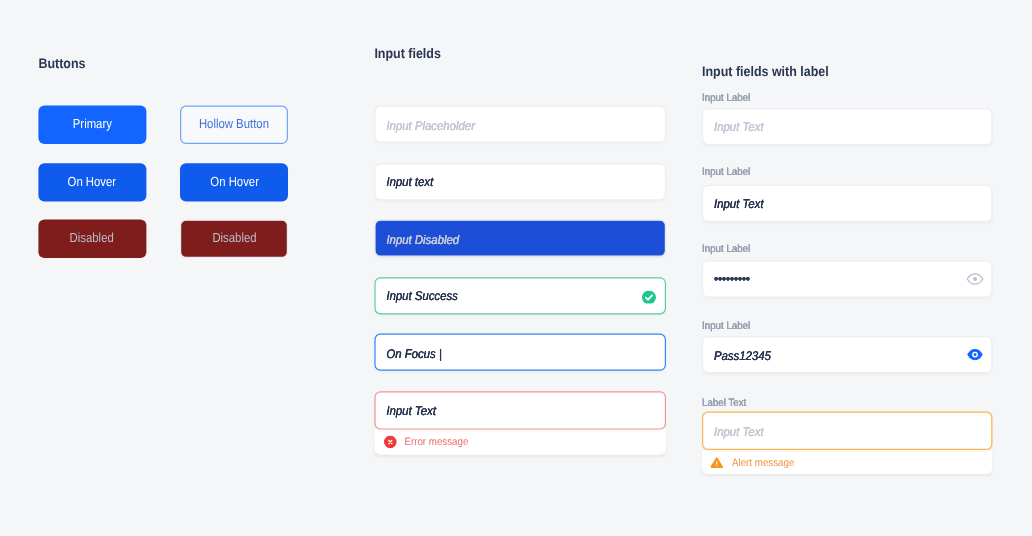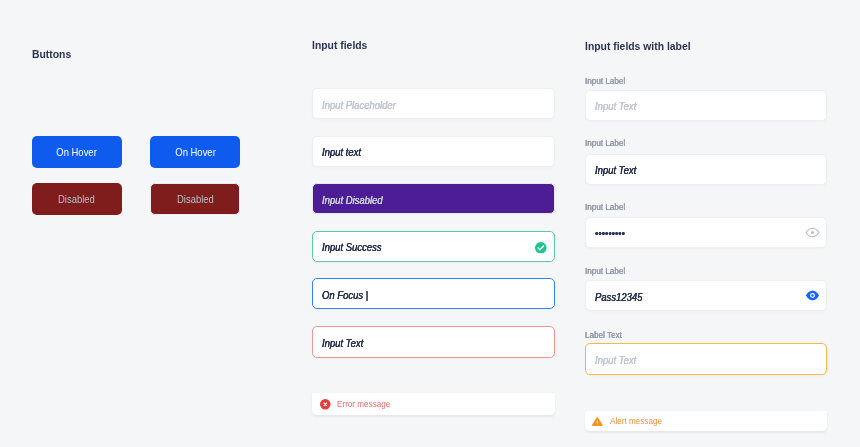--- a/index.html
+++ b/index.html
@@ -22,43 +22,49 @@
   .btn-disabled{background:#7f1d1d;color:#b8bfca;}
   .btn-disabled.outlined{border:1px solid #e9ecf0;}
   .btn-hollow{background:#f8f9fb;color:#3c71da;border:1px solid #74a4fb;}
 
   .field{position:absolute;height:31px;border-radius:5px;background:#fff;
          border:1px solid #eceef1;box-sizing:border-box;display:flex;align-items:center;
          padding:0 9.3px;font-size:10.5px;box-shadow:0 1px 2px rgba(40,50,70,.035);font-style:italic;}
   .field .sq{position:relative;top:1px;}
   .ph{color:#c3c9d4;text-shadow:0.2px 0 0 #c3c9d4,-0.2px 0 0 #c3c9d4;}
   .val{color:#2a3553;font-weight:400;text-shadow:0.14px 0 0 #2a3553,-0.14px 0 0 #2a3553;}
-  .field.disabled{background:#4c1d95;border-color:#e7eaee;}
+  .field.disabled{background:#1d4ed8;border-color:#e7eaee;}
   .field.success{border:1px solid #5ccba2;}
   .field.focus{border:1.5px solid #3184f4;}
   .field.error{border:1px solid #f09494;}
   .field.alert{border:1.4px solid #fab54b;}
 
   .lbl{position:absolute;font-size:9px;color:#98a1b0;text-shadow:0.18px 0 0 #98a1b0,-0.18px 0 0 #98a1b0;text-decoration:underline;}
 
   .msgbox{position:absolute;background:#fff;border-radius:0 0 5px 5px;
           display:flex;align-items:center;font-size:9px;box-sizing:border-box;
-          box-shadow:0 1.5px 2.5px rgba(40,50,70,.075);margin-top:36px;}
+          box-shadow:0 1.5px 2.5px rgba(40,50,70,.075);}
   .msg-err{color:#ec6a6a;}
   .msg-alert{color:#f0913d;}
 
   .icon{position:absolute;display:block;line-height:0;}
 </style>
 </head>
 <body>
 
 <div class="stage">
 
   <div class="sec-title" style="left:32px;top:48px"><span class="sq">Buttons</span></div>
 
+  <div class="btn btn-primary" style="left:31.9px;top:87.7px">
+      <span class="sq">Primary</span>
+    </div>
+  <div class="btn btn-hollow" style="left:150.3px;top:87.7px">
+      <span class="sq">Hollow Button</span>
+    </div>
   <div class="btn btn-hover" style="left:31.9px;top:135.5px">
       <span class="sq">On Hover</span>
     </div>
   <div class="btn btn-hover" style="left:150.3px;top:135.5px">
       <span class="sq">On Hover</span>
     </div>
   <div class="btn btn-disabled" style="left:31.9px;top:183.3px">
       <span class="sq">Disabled</span>
     </div>
   <div class="btn btn-disabled outlined" style="left:150.3px;top:183.3px">
@@ -99,21 +105,21 @@
           <circle cx="5.5" cy="5.5" r="5.5" fill="#ed3b3b"></circle>
           <path d="M4.2 4.2 L6.8 6.8 M6.8 4.2 L4.2 6.8" stroke="#fff" stroke-width="1.25" stroke-linecap="round"></path>
         </svg>
     </span>
     <span class="sq msg-err" style="margin-left:25.3px">Error message</span>
   </div>
   <div class="field error" style="left:312px;top:325.5px;width:242.5px;height:32px">
     <span class="sq val">Input Text</span>
   </div>
 
-  <div class="sec-title" style="left:585px;top:40px"><span class="sq">Input fields with label</span></div>
+  <div class="sec-title" style="left:585px;top:54px"><span class="sq">Input fields with label</span></div>
 
   <div class="lbl" style="left:585px;top:76px"><span class="sq">Input Label</span></div>
   <div class="field" style="left:584.5px;top:89.5px;width:242.5px">
     <span class="sq ph">Input Text</span>
   </div>
 
   <div class="lbl" style="left:585px;top:138px"><span class="sq">Input Label</span></div>
   <div class="field" style="left:584.5px;top:153.5px;width:242.5px">
     <span class="sq val">Input Text</span>
   </div>

